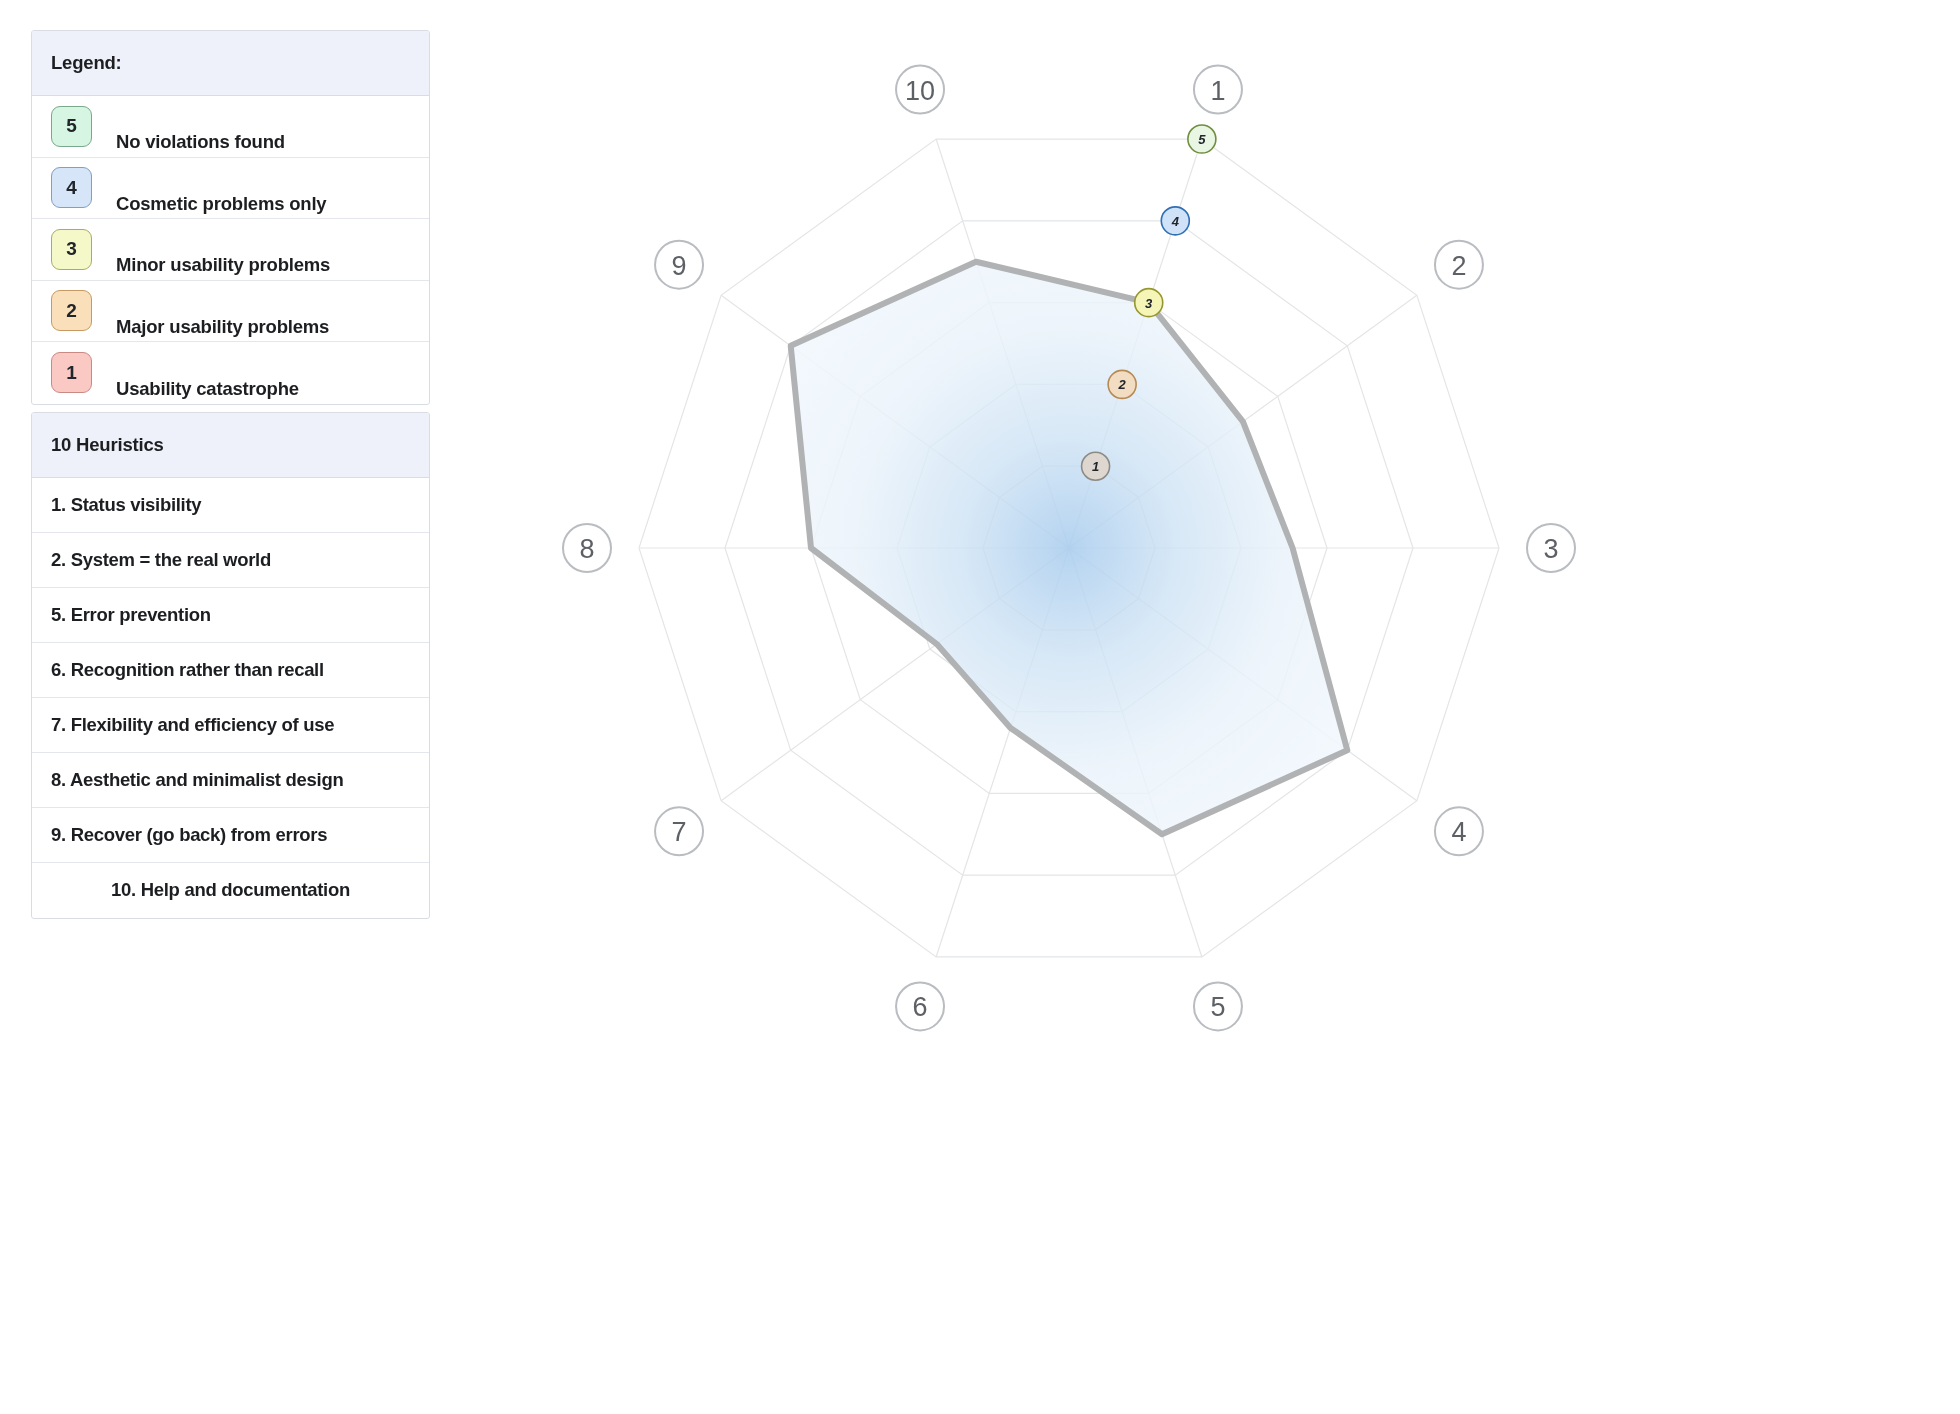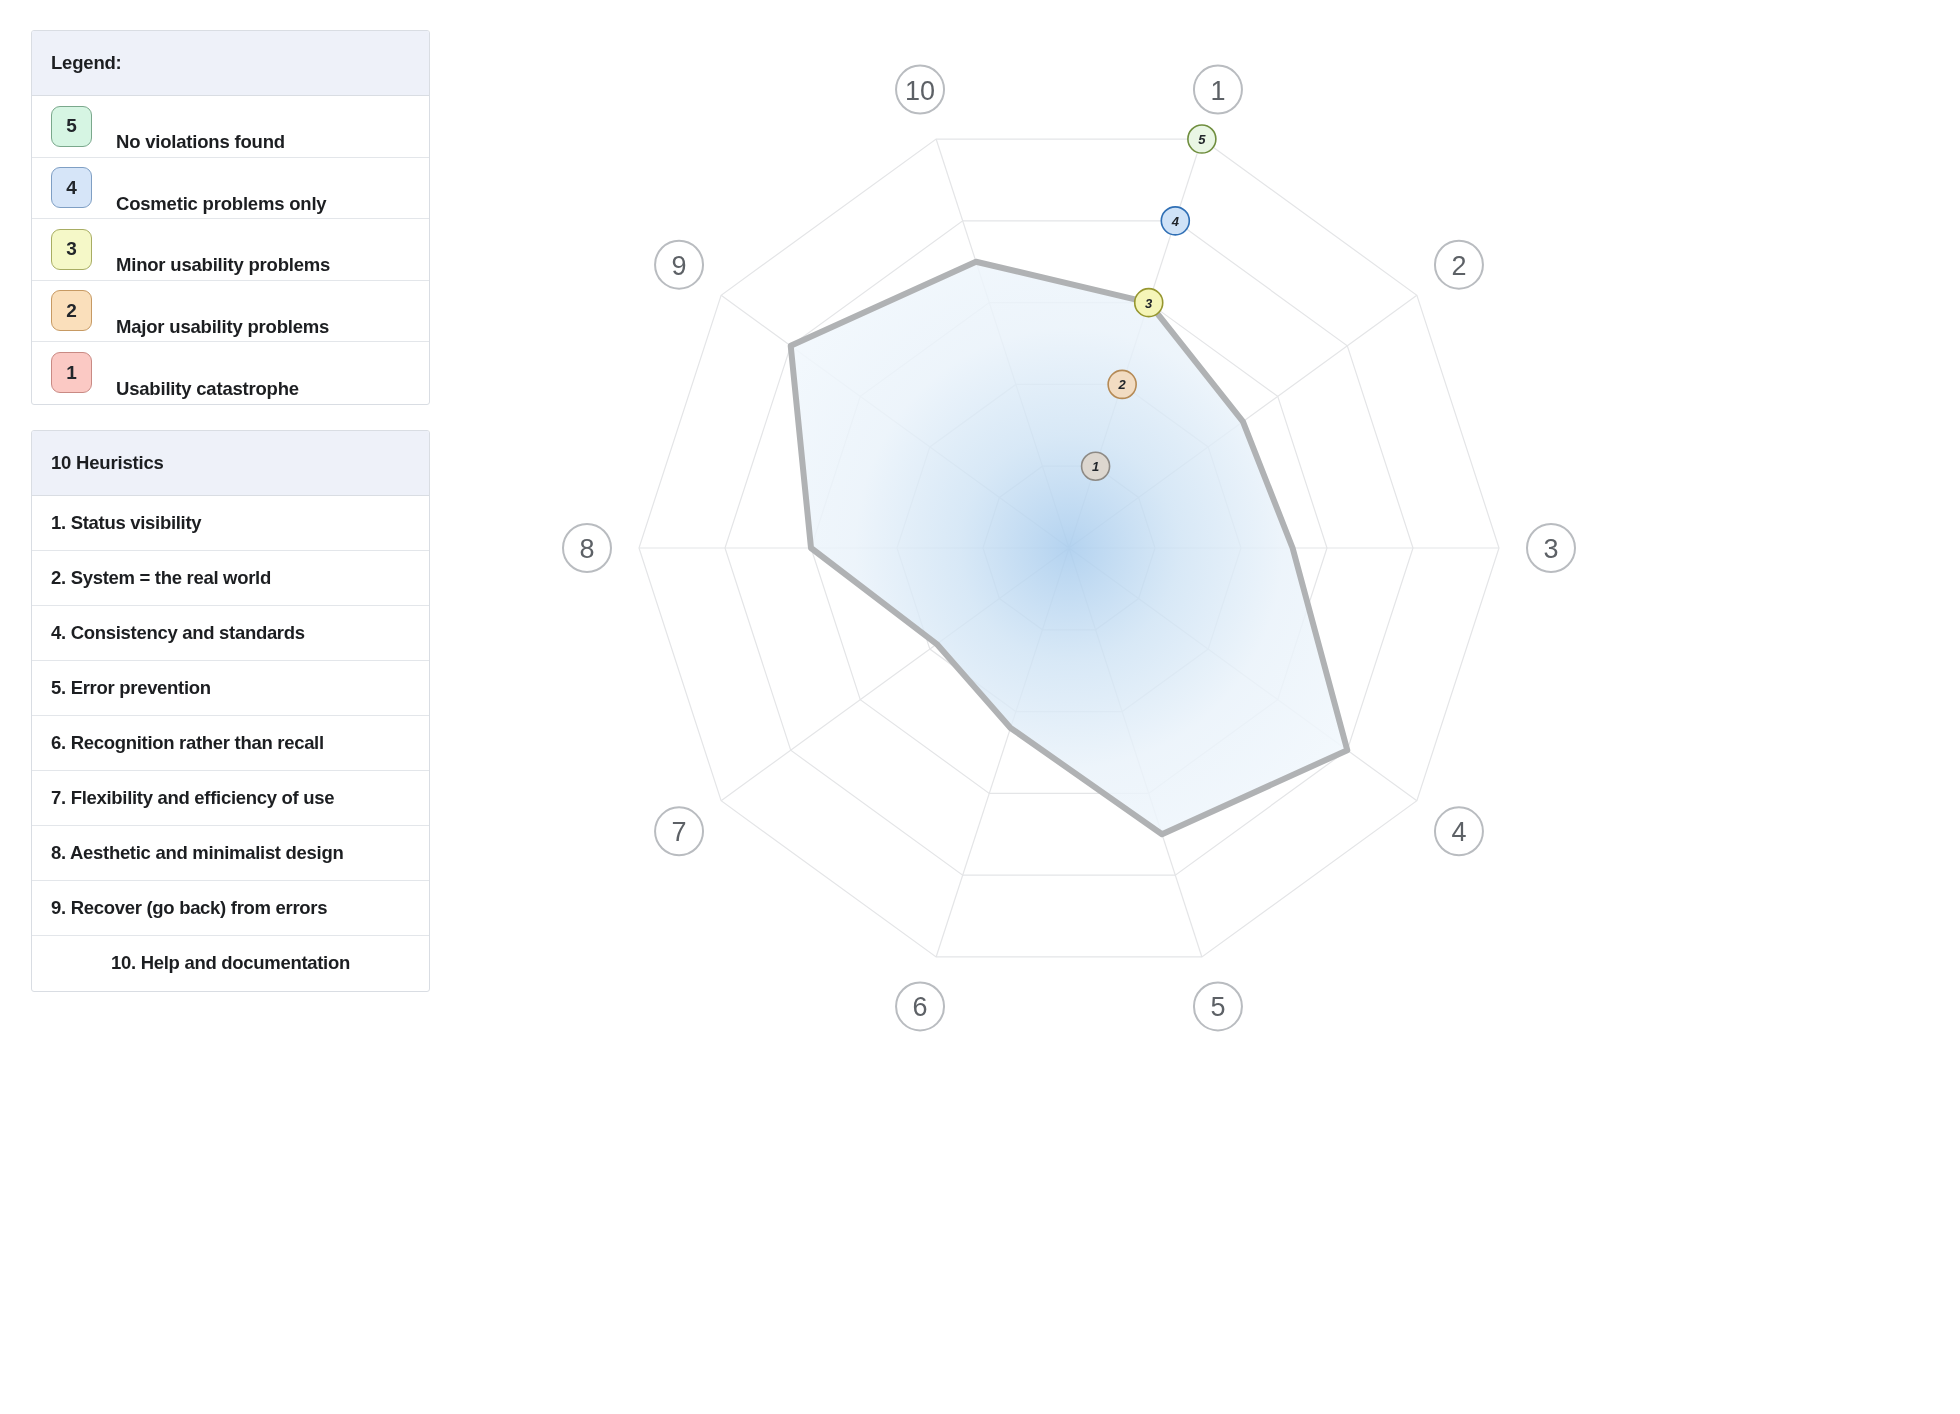--- a/index.html
+++ b/index.html
@@ -19,21 +19,21 @@
     top: 30px;
     width: 399px;
   }
 
   .panel {
     border: 1px solid #d9dde3;
     border-radius: 3px;
     background: #ffffff;
     overflow: hidden;
   }
-  .panel + .panel { margin-top: 25px; }
+  .panel + .panel { margin-top: 7px; }
 
   .panel-head {
     background: #eef1f9;
     border-bottom: 1px solid #d9dde3;
     height: 65px;
     display: flex;
     align-items: center;
     padding: 0 19px;
   }
   .panel-head-text {
@@ -163,23 +163,20 @@
     <div class="panel">
       <div class="panel-head">
         <span class="panel-head-text">10 Heuristics</span>
       </div>
       <div id="heuristic-rows">
           <div class="heur-row">
             <div class="heur-label">1. Status visibility</div>
           </div>
           <div class="heur-row">
             <div class="heur-label">2. System = the real world</div>
-          </div>
-          <div class="heur-row">
-            <div class="heur-label">4. Consistency and standards</div>
           </div>
           <div class="heur-row">
             <div class="heur-label">5. Error prevention</div>
           </div>
           <div class="heur-row">
             <div class="heur-label">6. Recognition rather than recall</div>
           </div>
           <div class="heur-row">
             <div class="heur-label">7. Flexibility and efficiency of use</div>
           </div>

